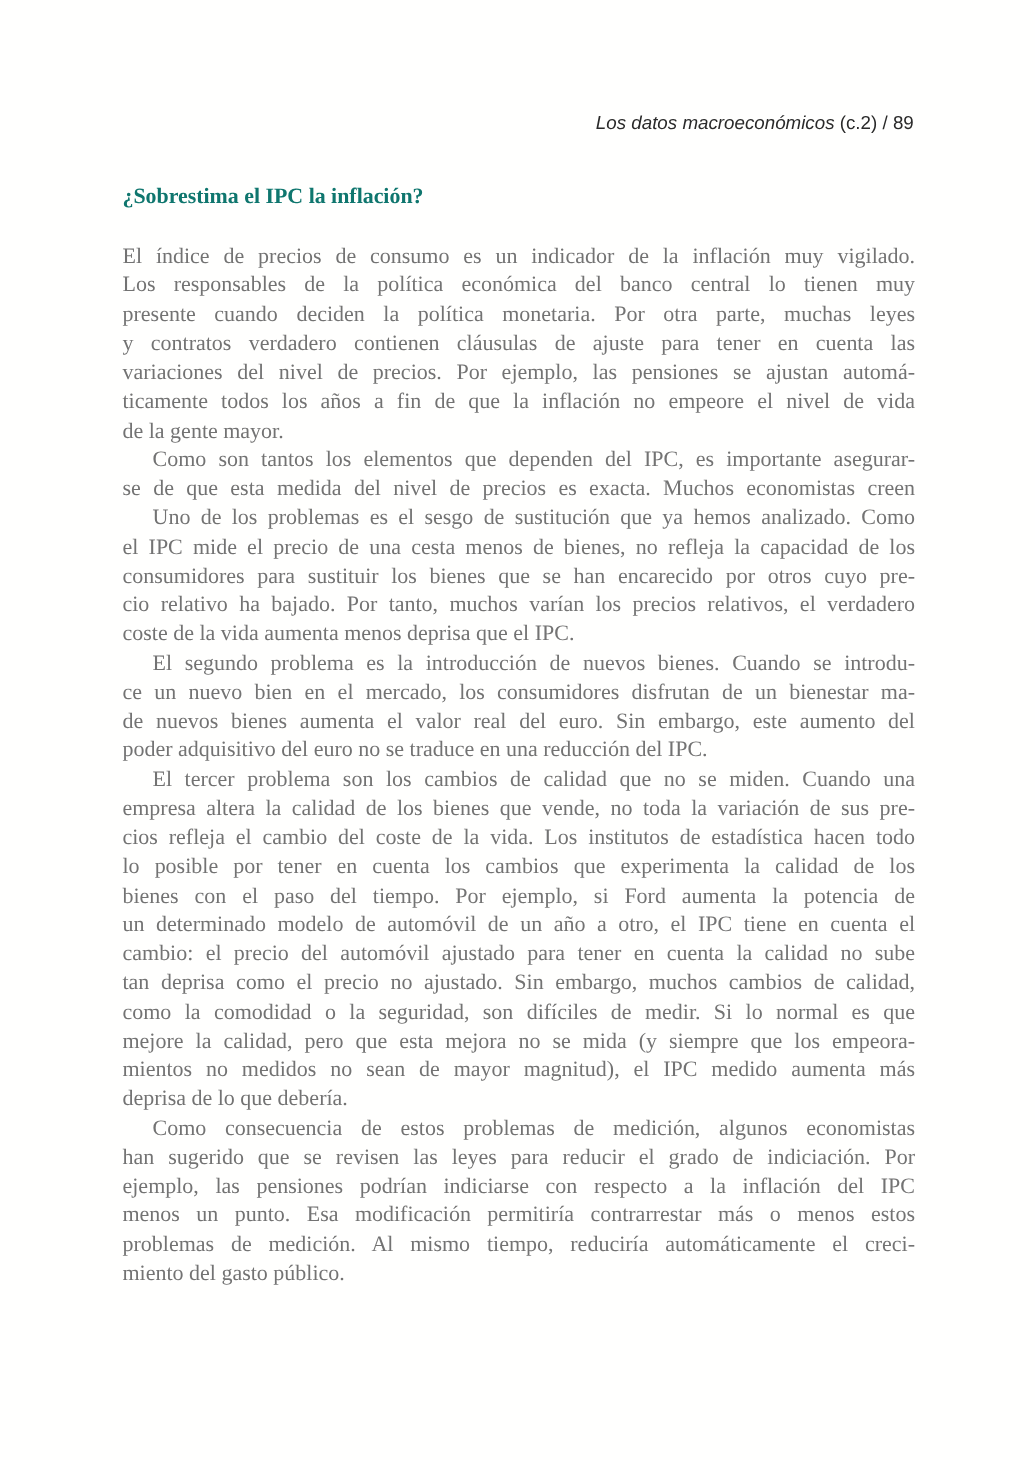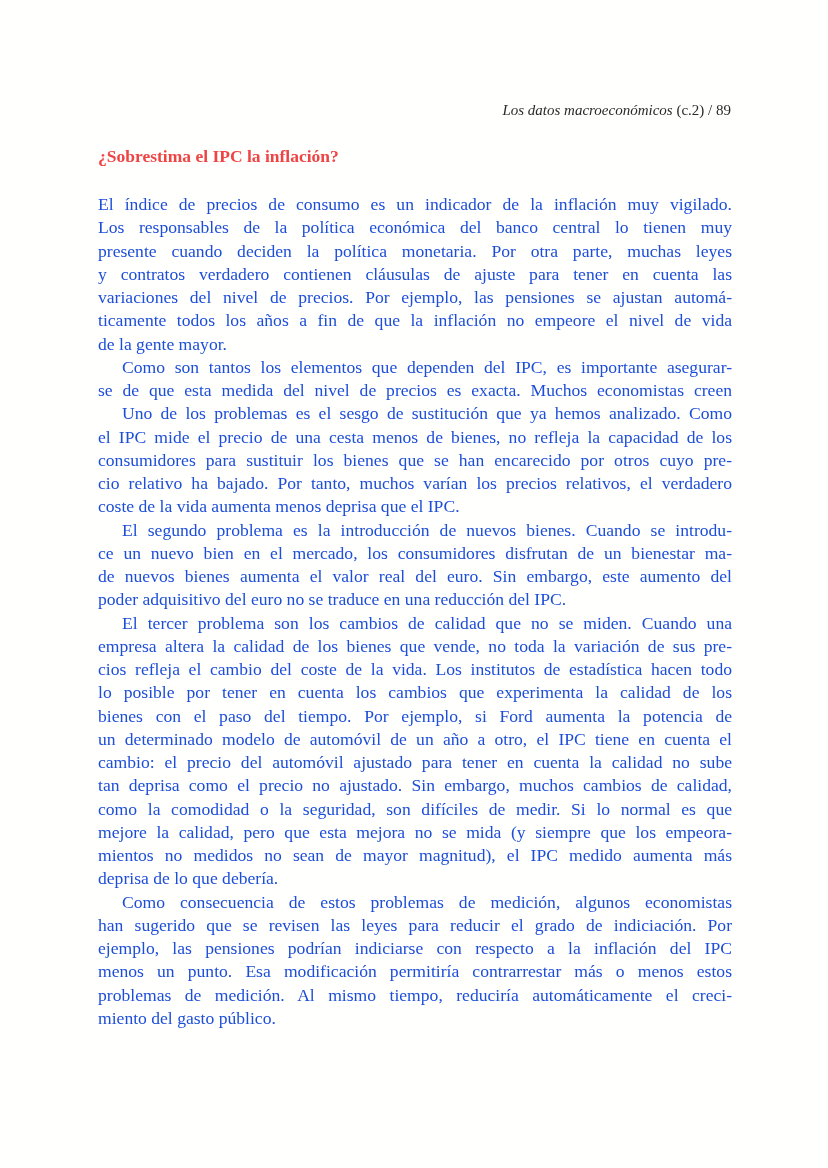--- a/index.html
+++ b/index.html
@@ -1,32 +1,32 @@
 <!DOCTYPE html>
 <html><head>
 <meta charset="utf-8">
 <style>
   html, body { margin: 0; padding: 0; background: #ffffff; }
   body { width: 828px; height: 1168px; position: relative; overflow: hidden; }
   .page { position: absolute; left: 0; top: 0; width: 828px; height: 1168px; background: #fffffe; }
   .running-head {
-    position: absolute; top: 102px; right: 97px;
-    font-family: Liberation Serif, serif;
+    position: absolute; top: 90px; right: 97px;
+    font-family: Liberation Sans, sans-serif;
     font-size: 15px; color: #2a2a2a; white-space: nowrap;
   }
   .running-head .rh-title { font-style: italic; }
   .section-title {
     position: absolute; left: 98px; top: 146px;
     font-family: "Liberation Serif", "DejaVu Serif", serif;
-    font-weight: bold; font-size: 17.5px; color: #ef4444;
+    font-weight: bold; font-size: 17.5px; color: #0f766e;
   }
   .body-text {
     position: absolute; left: 98px; top: 193px; width: 634px;
     font-family: "Liberation Serif", "DejaVu Serif", serif;
-    font-size: 17.6px; line-height: 23.25px; color: #1d4ed8;
+    font-size: 17.6px; line-height: 23.25px; color: #737373;
   }
   .line { display: block; white-space: nowrap; text-align: justify; text-align-last: justify; height: 23.25px; }
   .line.last { text-align-last: left; }
   .line.indent { text-indent: 24px; }
 </style>
 </head>
 <body>
 
 <div class="page">
   <div class="running-head">

